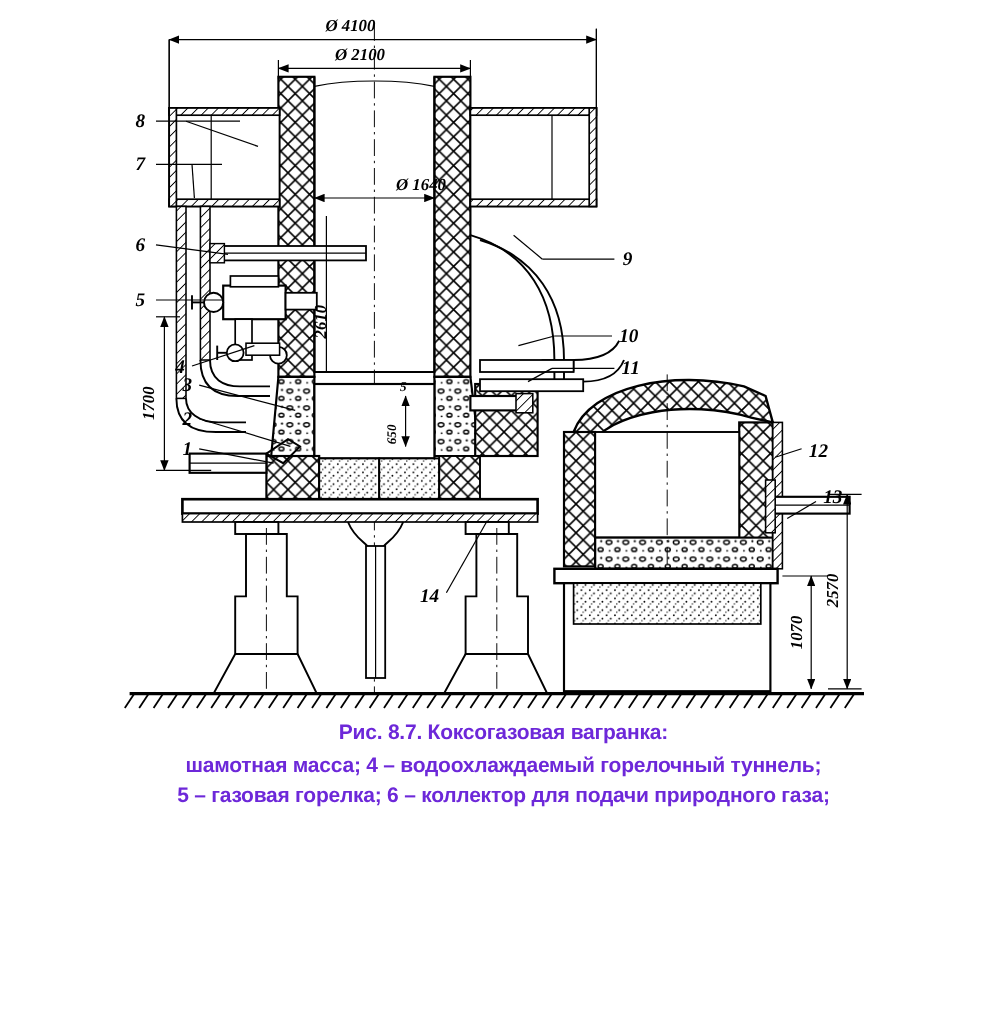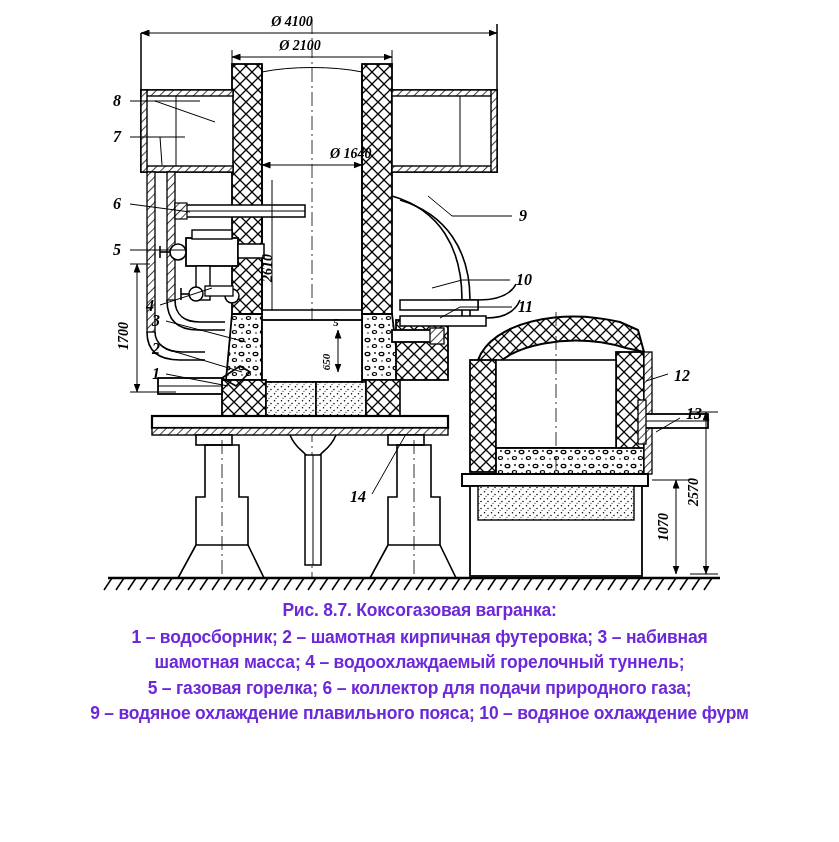--- a/index.html
+++ b/index.html
@@ -402,19 +402,17 @@
         <line class="dim" x1="497" y1="24" x2="497" y2="90"></line>
         <line class="dim" x1="232" y1="50" x2="232" y2="66"></line>
         <line class="dim" x1="392" y1="50" x2="392" y2="66"></line>
       </g>
 
     </svg>
   </div>
 
   <div id="caption">
     <div class="line title">Рис. 8.7. Коксогазовая вагранка:</div>
-    <div class="line">1 – водосборник; 2 – шамотная кирпичная футеровка; 3 – набивная</div>
     <div class="line">шамотная масса; 4 – водоохлаждаемый горелочный туннель;</div>
     <div class="line">5 – газовая горелка; 6 – коллектор для подачи природного газа;</div>
-    <div class="line">9 – водяное охлаждение плавильного пояса; 10 – водяное охлаждение фурм</div>
   </div>
 
 </div>
 
 </body></html>

